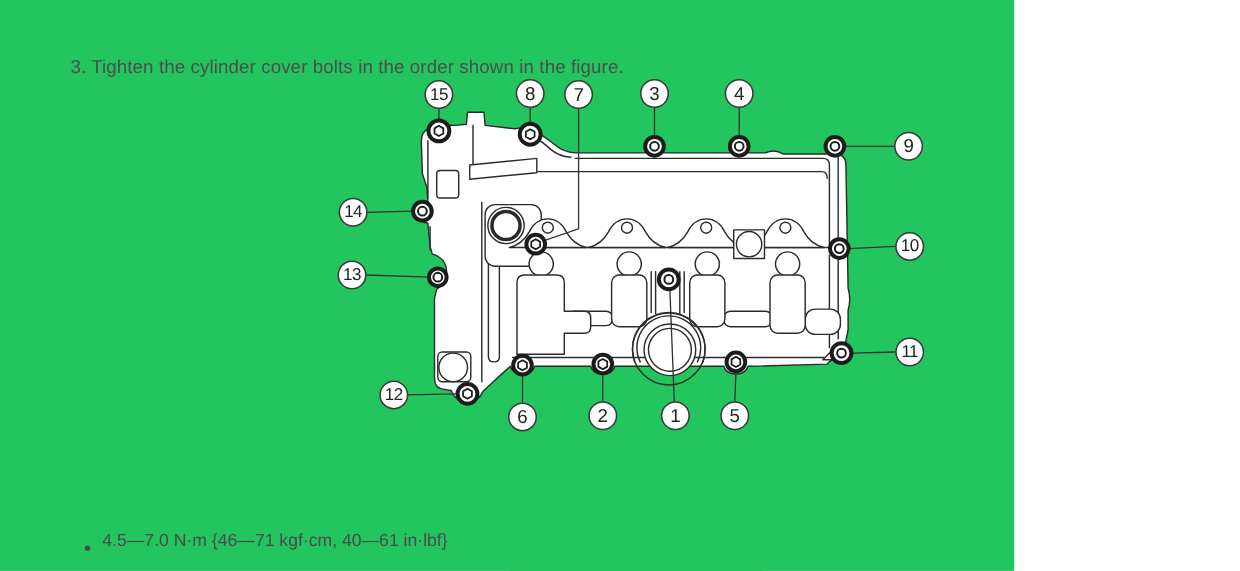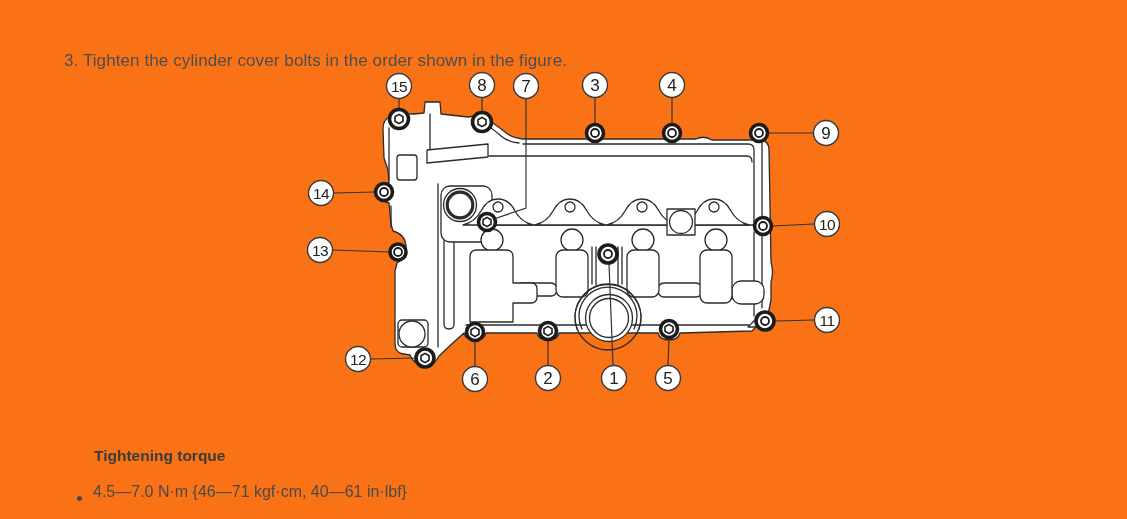--- a/index.html
+++ b/index.html
@@ -1,19 +1,19 @@
 <!DOCTYPE html>
 <html><head>
 <meta charset="utf-8">
 <style>
   html,body{margin:0;padding:0;background:#fff;}
   .page{
     position:relative;
-    width:1127px;height:519px;
-    background:#f97316;
+    width:922px;height:519px;
+    background:#22c55e;
     font-family:"Liberation Sans", sans-serif;
     overflow:hidden;
   }
   .step-text{
     position:absolute;left:64px;top:34px;
     font-size:17px;color:#4d4d4d;letter-spacing:0.1px;
   }
   .figure-wrap{
     position:absolute;left:300px;top:60px;width:560px;height:340px;
   }
@@ -214,20 +214,19 @@
             <polyline class="leader" points="399,99 399,110"></polyline>
             <circle class="bolt-outer" cx="399" cy="119" r="9.5"></circle>
             <polygon class="bolt-hex" points="403.0,121.3 399.0,123.6 395.0,121.3 395.0,116.7 399.0,114.4 403.0,116.7"></polygon>
             <circle class="callout-circle" cx="399" cy="86" r="12.5"></circle>
             <text class="callout-number" x="399" y="86" text-anchor="middle" dominant-baseline="central" font-size="15.5" letter-spacing="-0.5">15</text>
           </g>
         </g>
     </svg>
   </div>
 
-  <h4 class="torque-heading">Tightening torque</h4>
 
   <div class="torque-item">
     <span class="bullet-dot"></span>
     <span class="torque-spec">4.5—7.0 N·m {46—71 kgf·cm, 40—61 in·lbf}</span>
   </div>
 
 </div>
 
 </body></html>

